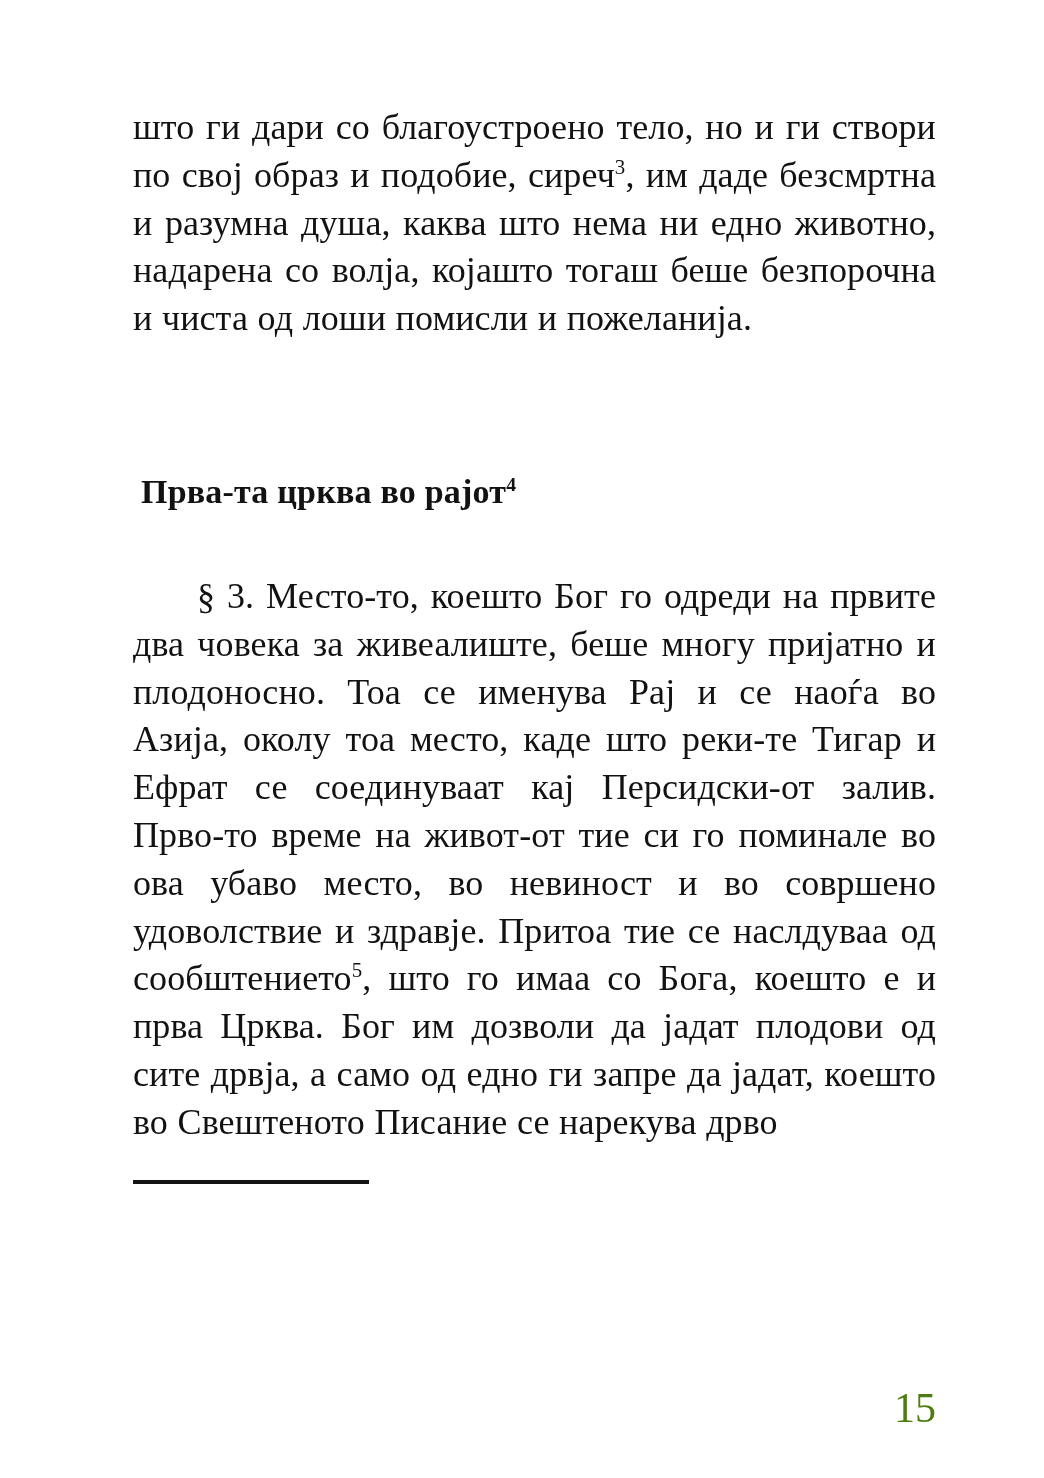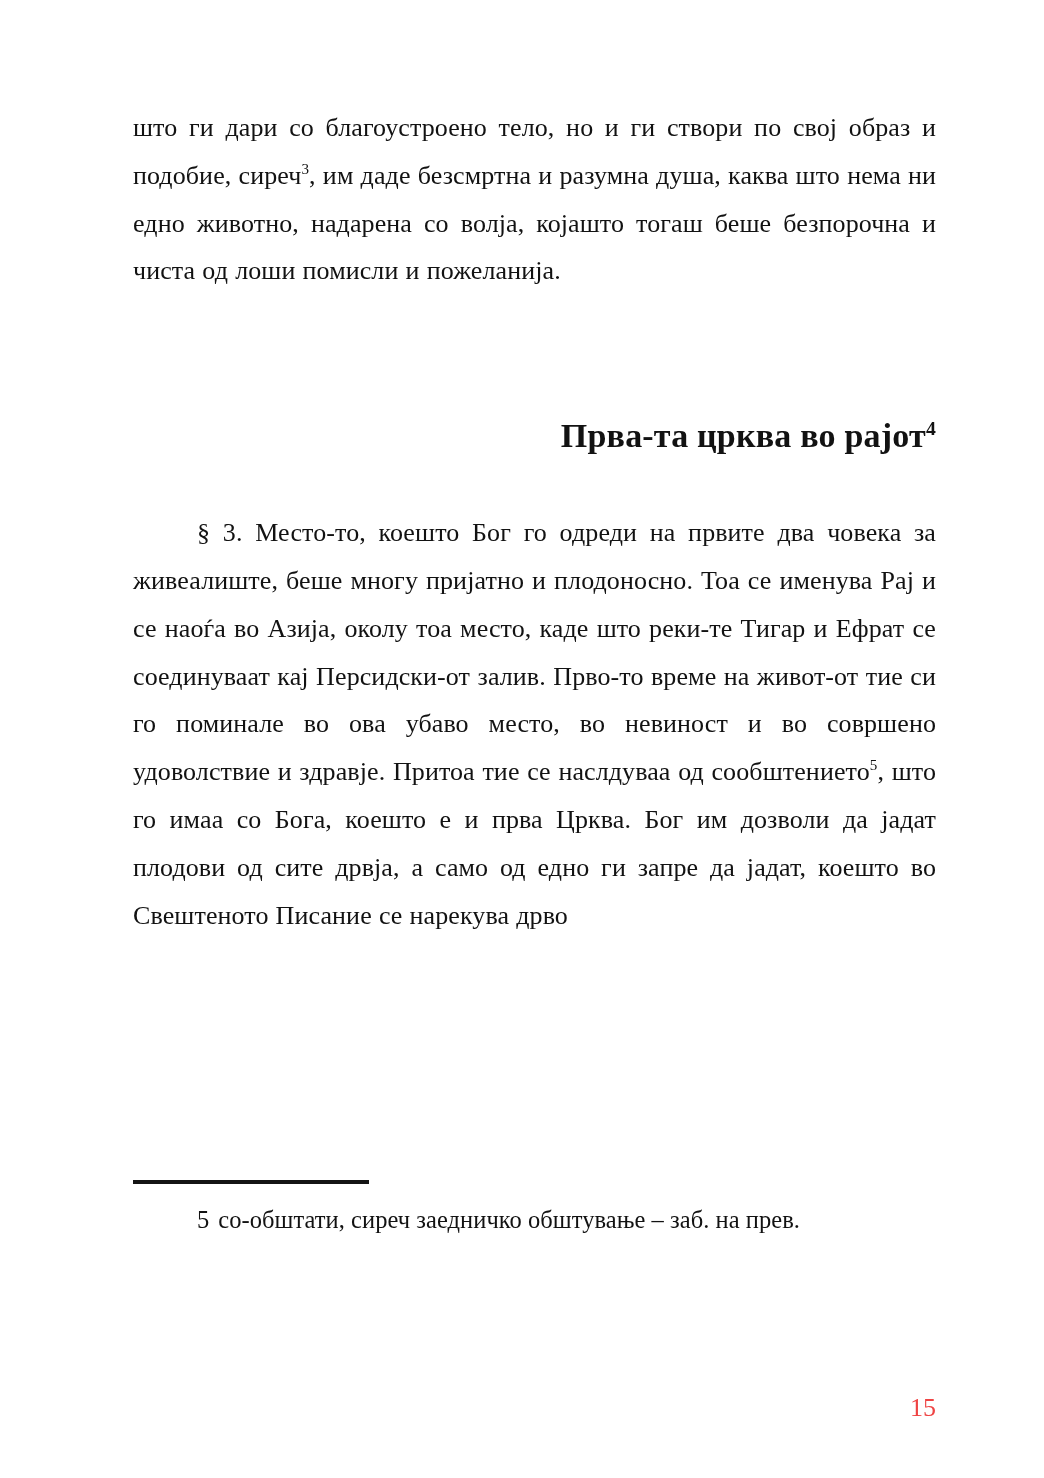--- a/index.html
+++ b/index.html
@@ -22,43 +22,43 @@
 
   
   .textblock {
     position: absolute;
     left: 133px;
     top: 104px;
     width: 803px;
   }
 
   .body-par {
-    font-size: 26px;
+    font-size: 36px;
     line-height: 47.8px;
     text-align: justify;
     text-justify: inter-word;
     margin: 0;
     letter-spacing: 0.1px;
     word-spacing: 0.5px;
   }
 
   .body-par.first-par {
     text-indent: 0;
   }
 
   .body-par.indented {
     text-indent: 64px;
   }
 
   .section-heading {
     font-size: 34px;
     line-height: 42px;
     font-weight: bold;
-    text-align: right;
-    margin: 0;
+    text-align: left;
+    margin: 8px;
     letter-spacing: 0.2px;
   }
 
   .gap-before-heading { height: 120px; }
   .gap-after-heading  { height: 52px; }
 
   sup {
     font-size: 0.58em;
     line-height: 0;
     vertical-align: super;
@@ -99,23 +99,23 @@
 
   .footnote-wrap {
     text-indent: 0;
   }
 
   
   .folio {
     position: absolute;
     right: 108px;
     bottom: 52px;
-    font-size: 26px;
+    font-size: 42px;
     line-height: 36px;
-    color: #ef4444;
+    color: #4d7c0f;
   }
 </style>
 </head>
 <body>
 
 <div class="page">
 
   <div class="textblock">
 
     <p class="body-par first-par"><span>што ги дари со благоустроено тело, но и ги створи по свој образ и подобие, сиреч</span><sup>3</sup><span>, им даде безсмртна и разумна душа, каква што нема ни едно животно, надарена со волја, којашто тогаш беше безпорочна и чиста од лоши помисли и пожеланија.</span></p>
@@ -129,19 +129,18 @@
     <p class="body-par indented cont"><span>§ 3. Место-то, коешто Бог го одреди на првите два човека за живеалиште, беше многу пријатно и плодоносно. Тоа се именува Рај и се наоѓа во Азија, околу тоа место, каде што реки-те Тигар и Ефрат се соединуваат кај Персидски-от залив. Прво-то време на живот-от тие си го поминале во ова убаво место, во невиност и во совршено удоволствие и здравје. Притоа тие се наслдуваа од сообштението</span><sup>5</sup><span>, што го имаа со Бога, коешто е и прва Црква. Бог им дозволи да јадат плодови од сите дрвја, а само од едно ги запре да јадат, коешто во Свештеното Писание се нарекува дрво</span></p>
 
   </div>
 
   <div class="footnotes">
 
     <div class="footnote-rule"></div>
 
 
 
-    <p class="footnote footnote-wrap"><span class="fn-num">5</span><span>со-обштати, сиреч заедничко обштување – заб. на прев.</span></p>
 
   </div>
 
   <div class="folio">15</div>
 
 </div>
 
 </body></html>

